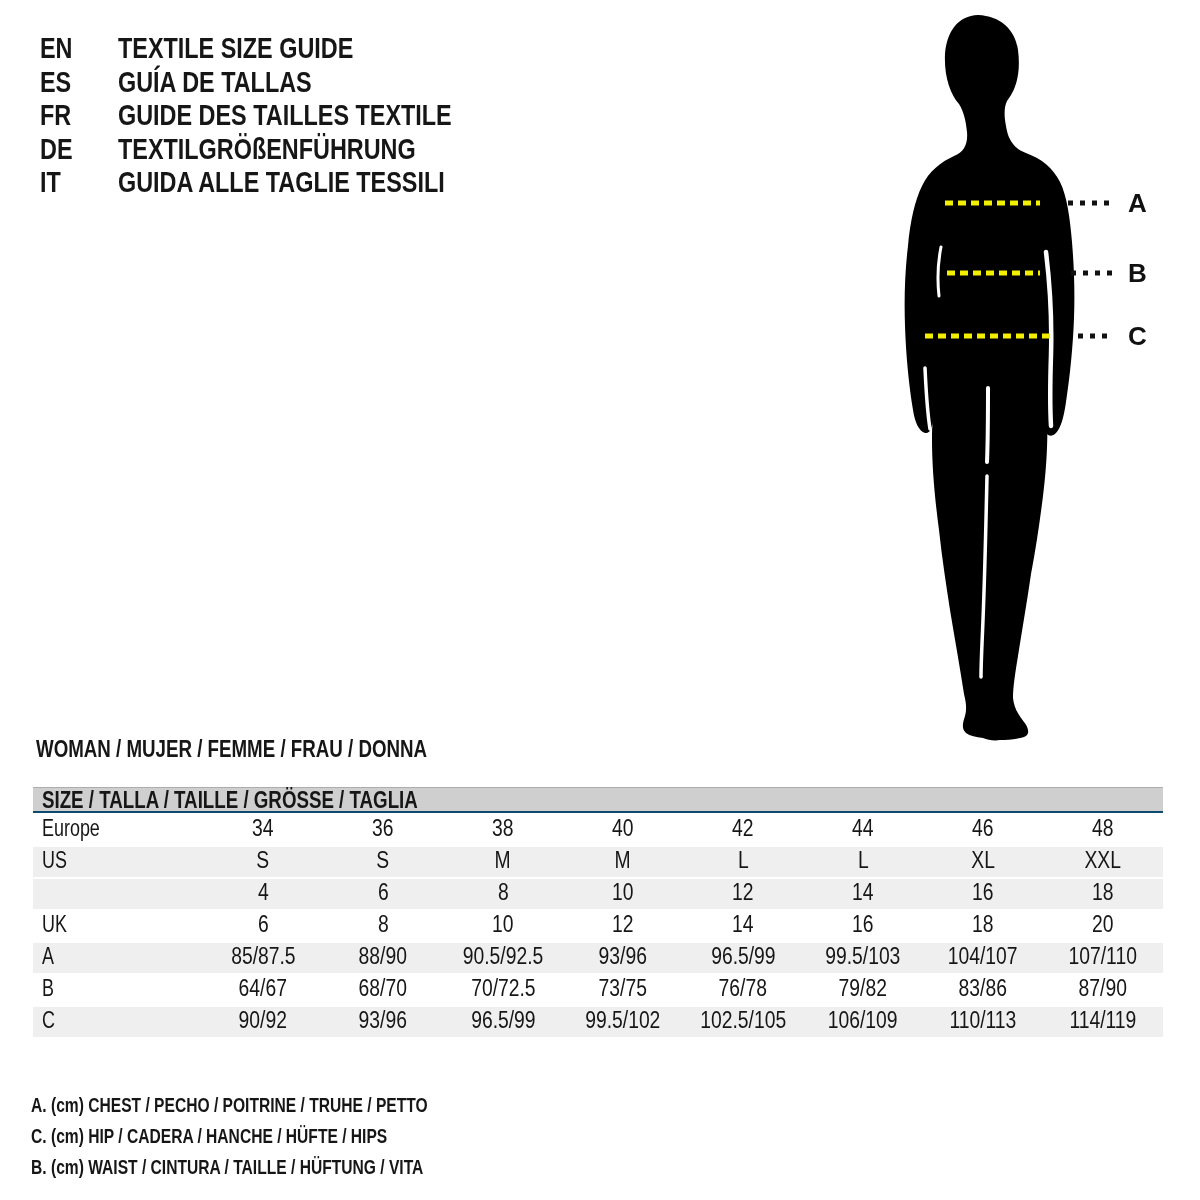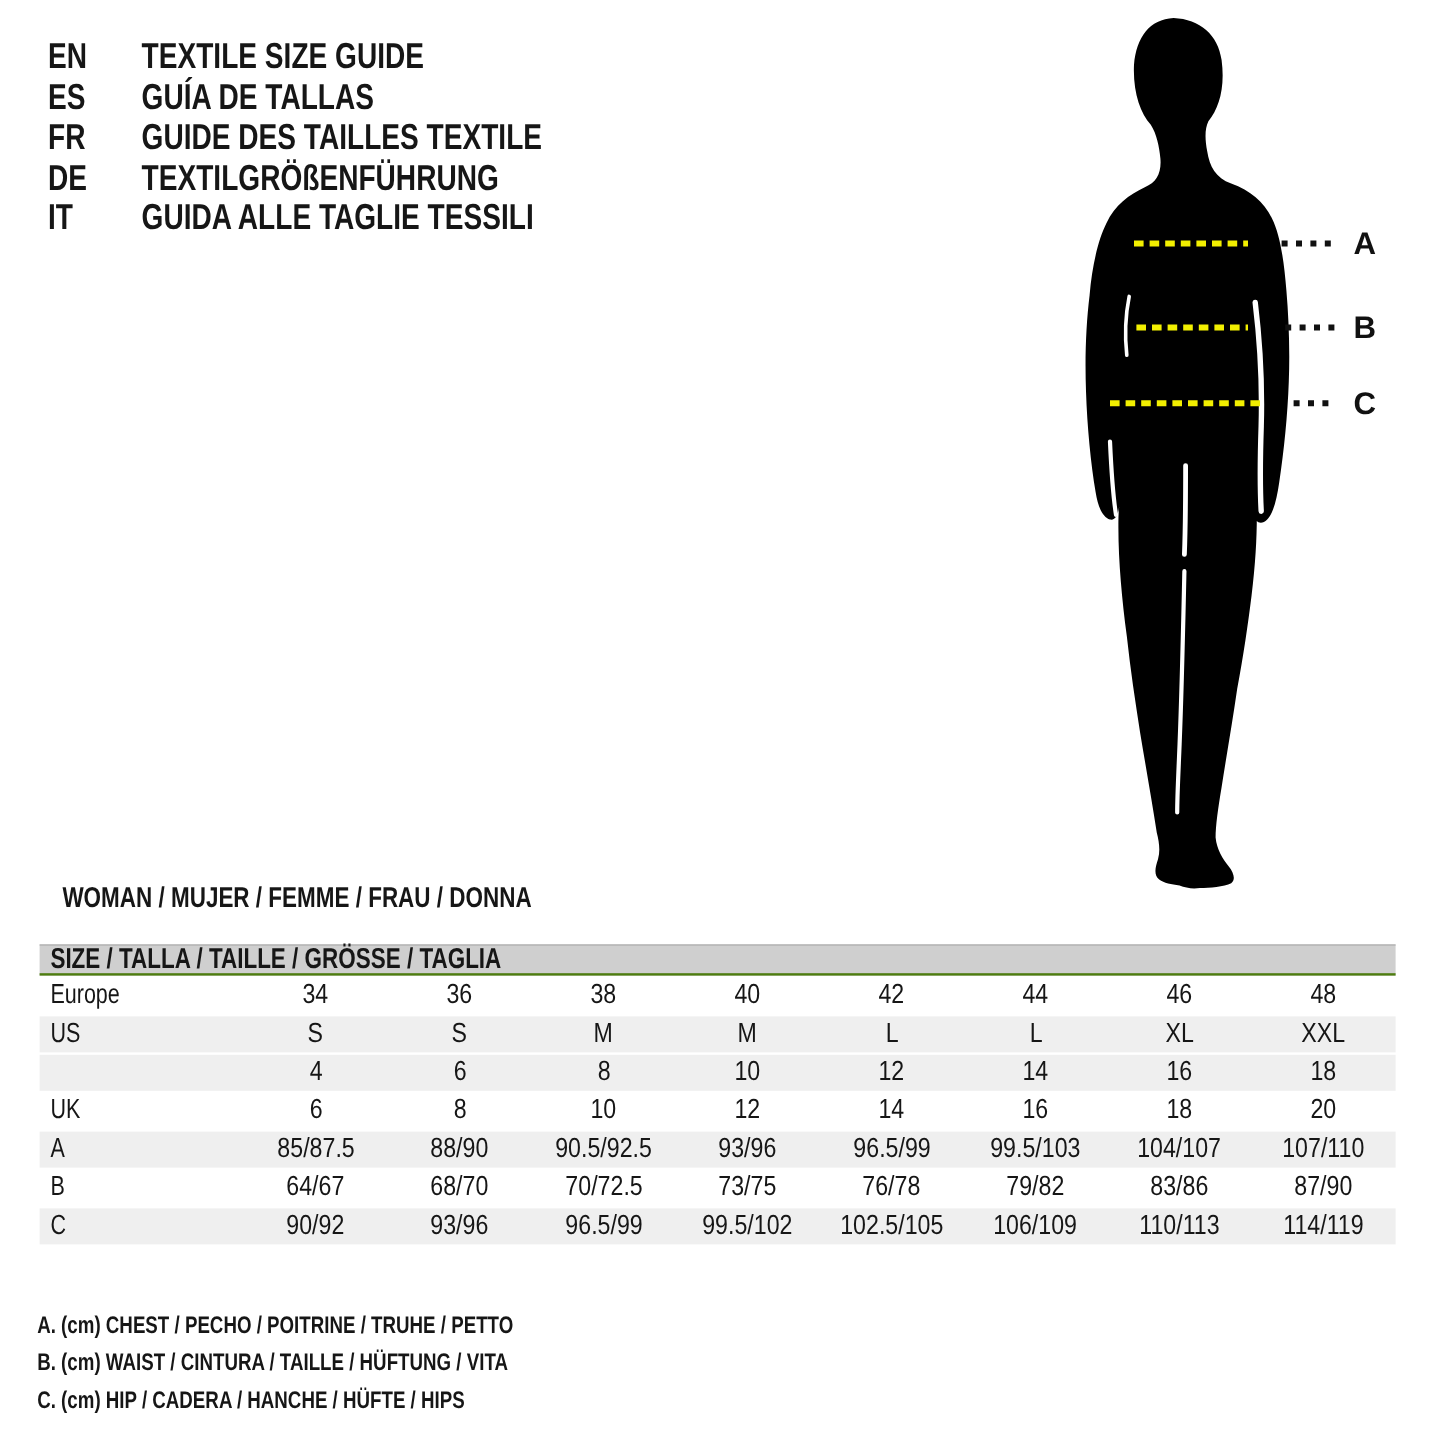--- a/index.html
+++ b/index.html
@@ -13,26 +13,26 @@
 
   
   .lang-list{position:absolute;left:40px;top:31px;}
   .lang-row{display:flex;font-size:30px;font-weight:bold;line-height:33.5px;}
   .lang-code{width:78px;flex:0 0 78px;}
 
   
   .fig-svg{position:absolute;left:880px;top:0;}
 
   
-  .section-title{position:absolute;left:52px;top:736px;font-size:24px;font-weight:bold;line-height:26px;}
+  .section-title{position:absolute;left:36px;top:736px;font-size:24px;font-weight:bold;line-height:26px;}
 
   
   .size-table{position:absolute;left:33px;top:787px;width:1130px;}
   .thead{height:26px;box-sizing:border-box;background:#cfcfcf;
-         border-top:1px solid #adadad;border-bottom:2px solid #4d7c0f;
+         border-top:1px solid #adadad;border-bottom:2px solid #0c4a6e;
          display:flex;align-items:center;padding-left:9px;
          font-size:24px;font-weight:bold;margin-bottom:2px;}
   .trow{display:flex;height:30px;margin-bottom:2px;align-items:flex-start;font-size:23px;}
   .trow:nth-child(2),.trow:nth-child(3),.trow:nth-child(5),.trow:nth-child(7){background:#efefef;}
   .tcell{width:120px;flex:0 0 120px;text-align:center;}
   .tcell.label{width:170px;flex:0 0 170px;text-align:left;padding-left:9px;box-sizing:border-box;}
 
   
   .legend{position:absolute;left:31px;top:1090px;font-size:20px;font-weight:bold;line-height:31px;}
 </style>
@@ -207,17 +207,17 @@
           <div class="tcell"><span class="cellin">102.5/105</span></div>
           <div class="tcell"><span class="cellin">106/109</span></div>
           <div class="tcell"><span class="cellin">110/113</span></div>
           <div class="tcell"><span class="cellin">114/119</span></div>
         </div>
       </div>
   </div>
 
   <div class="legend">
     <div><span class="cond">A. (cm) CHEST / PECHO / POITRINE / TRUHE / PETTO</span></div>
+    <div><span class="cond">C. (cm) HIP / CADERA / HANCHE / HÜFTE / HIPS</span></div>
     <div><span class="cond">B. (cm) WAIST / CINTURA / TAILLE / HÜFTUNG / VITA</span></div>
-    <div><span class="cond">C. (cm) HIP / CADERA / HANCHE / HÜFTE / HIPS</span></div>
   </div>
 
 </div>
 
 </body></html>

